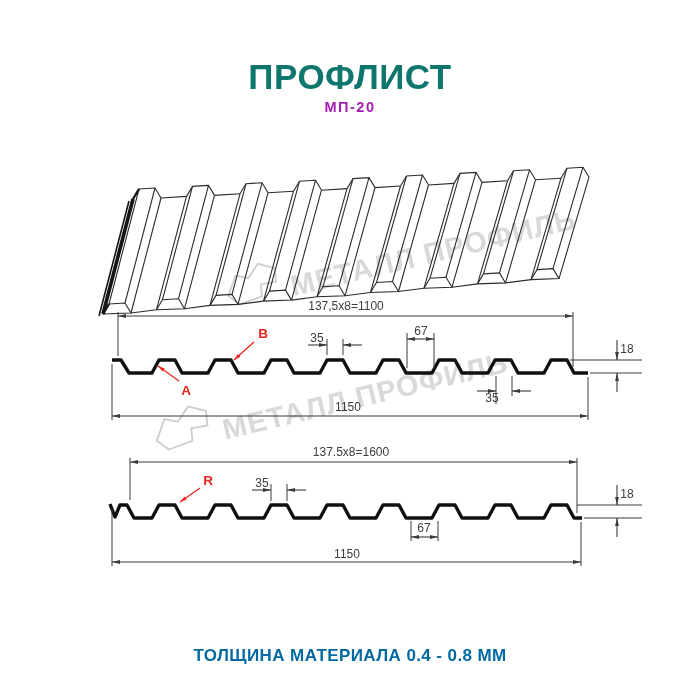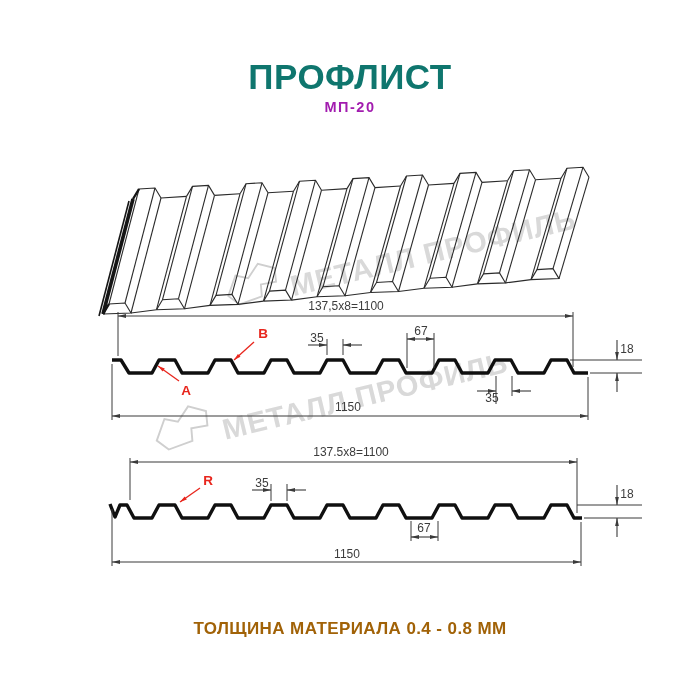--- a/index.html
+++ b/index.html
@@ -2,22 +2,22 @@
 <html><head>
 <meta charset="utf-8">
 <style>
   html,body{margin:0;padding:0;background:#fff;}
   .page{position:relative;width:700px;height:700px;background:#ffffff;overflow:hidden;
         font-family:"Liberation Sans",sans-serif;}
   .title{position:absolute;left:50%;top:57px;transform:translateX(-50%);
          font-size:35px;font-weight:800;letter-spacing:.5px;color:#0f766e;white-space:nowrap;}
   .subtitle{position:absolute;left:50%;top:99px;transform:translateX(-50%);
          font-size:14.5px;font-weight:600;letter-spacing:1.5px;color:#a21caf;white-space:nowrap;}
-  .footer-note{position:absolute;left:50%;top:619px;transform:translateX(-50%);
-         font-size:17px;font-weight:600;letter-spacing:.4px;color:#a16207;white-space:nowrap;}
+  .footer-note{position:absolute;left:50%;top:646px;transform:translateX(-50%);
+         font-size:17px;font-weight:600;letter-spacing:.4px;color:#0369a1;white-space:nowrap;}
   .dim{position:absolute;transform:translate(-50%,-50%);font-size:12px;color:#3c3c3c;
        white-space:nowrap;background:transparent;}
   .circle-label{position:absolute;width:23px;height:23px;border-radius:50%;
        display:flex;align-items:center;justify-content:center;
        font-size:13.5px;font-weight:700;transform:translate(-50%,-50%);}
   .wm{position:absolute;display:flex;align-items:center;gap:8px;
       transform:rotate(-13.5deg);font-weight:700;white-space:nowrap;}
   .wm-text{font-size:29px;letter-spacing:1px;}
   .wm svg{margin-top:-20px;}
   #wm1{left:222px;top:244px;}
@@ -200,21 +200,21 @@
   <div class="title">ПРОФЛИСТ</div>
   <div class="subtitle">МП-20</div>
 
   <div class="dim" style="left:346px;top:306px">137,5x8=1100</div>
   <div class="dim" style="left:317px;top:338px">35</div>
   <div class="dim" style="left:421px;top:331px">67</div>
   <div class="dim" style="left:627px;top:349px">18</div>
   <div class="dim" style="left:492px;top:398px">35</div>
   <div class="dim" style="left:348px;top:407px">1150</div>
 
-  <div class="dim" style="left:351px;top:452px">137.5x8=1100</div>
+  <div class="dim" style="left:351px;top:452px">137.5x8=1600</div>
   <div class="dim" style="left:262px;top:483px">35</div>
   <div class="dim" style="left:424px;top:528px">67</div>
   <div class="dim" style="left:627px;top:494px">18</div>
   <div class="dim" style="left:347px;top:554px">1150</div>
 
   <div class="circle-label" id="lblA" style="left: 186px; top: 390px; border-color: rgb(232, 38, 29); color: rgb(232, 38, 29);">A</div>
   <div class="circle-label" id="lblB" style="left: 263px; top: 333px; border-color: rgb(232, 38, 29); color: rgb(232, 38, 29);">B</div>
   <div class="circle-label" id="lblR" style="left: 208px; top: 480px; border-color: rgb(232, 38, 29); color: rgb(232, 38, 29);">R</div>
 
   <div class="footer-note">ТОЛЩИНА МАТЕРИАЛА 0.4 - 0.8 ММ</div>

